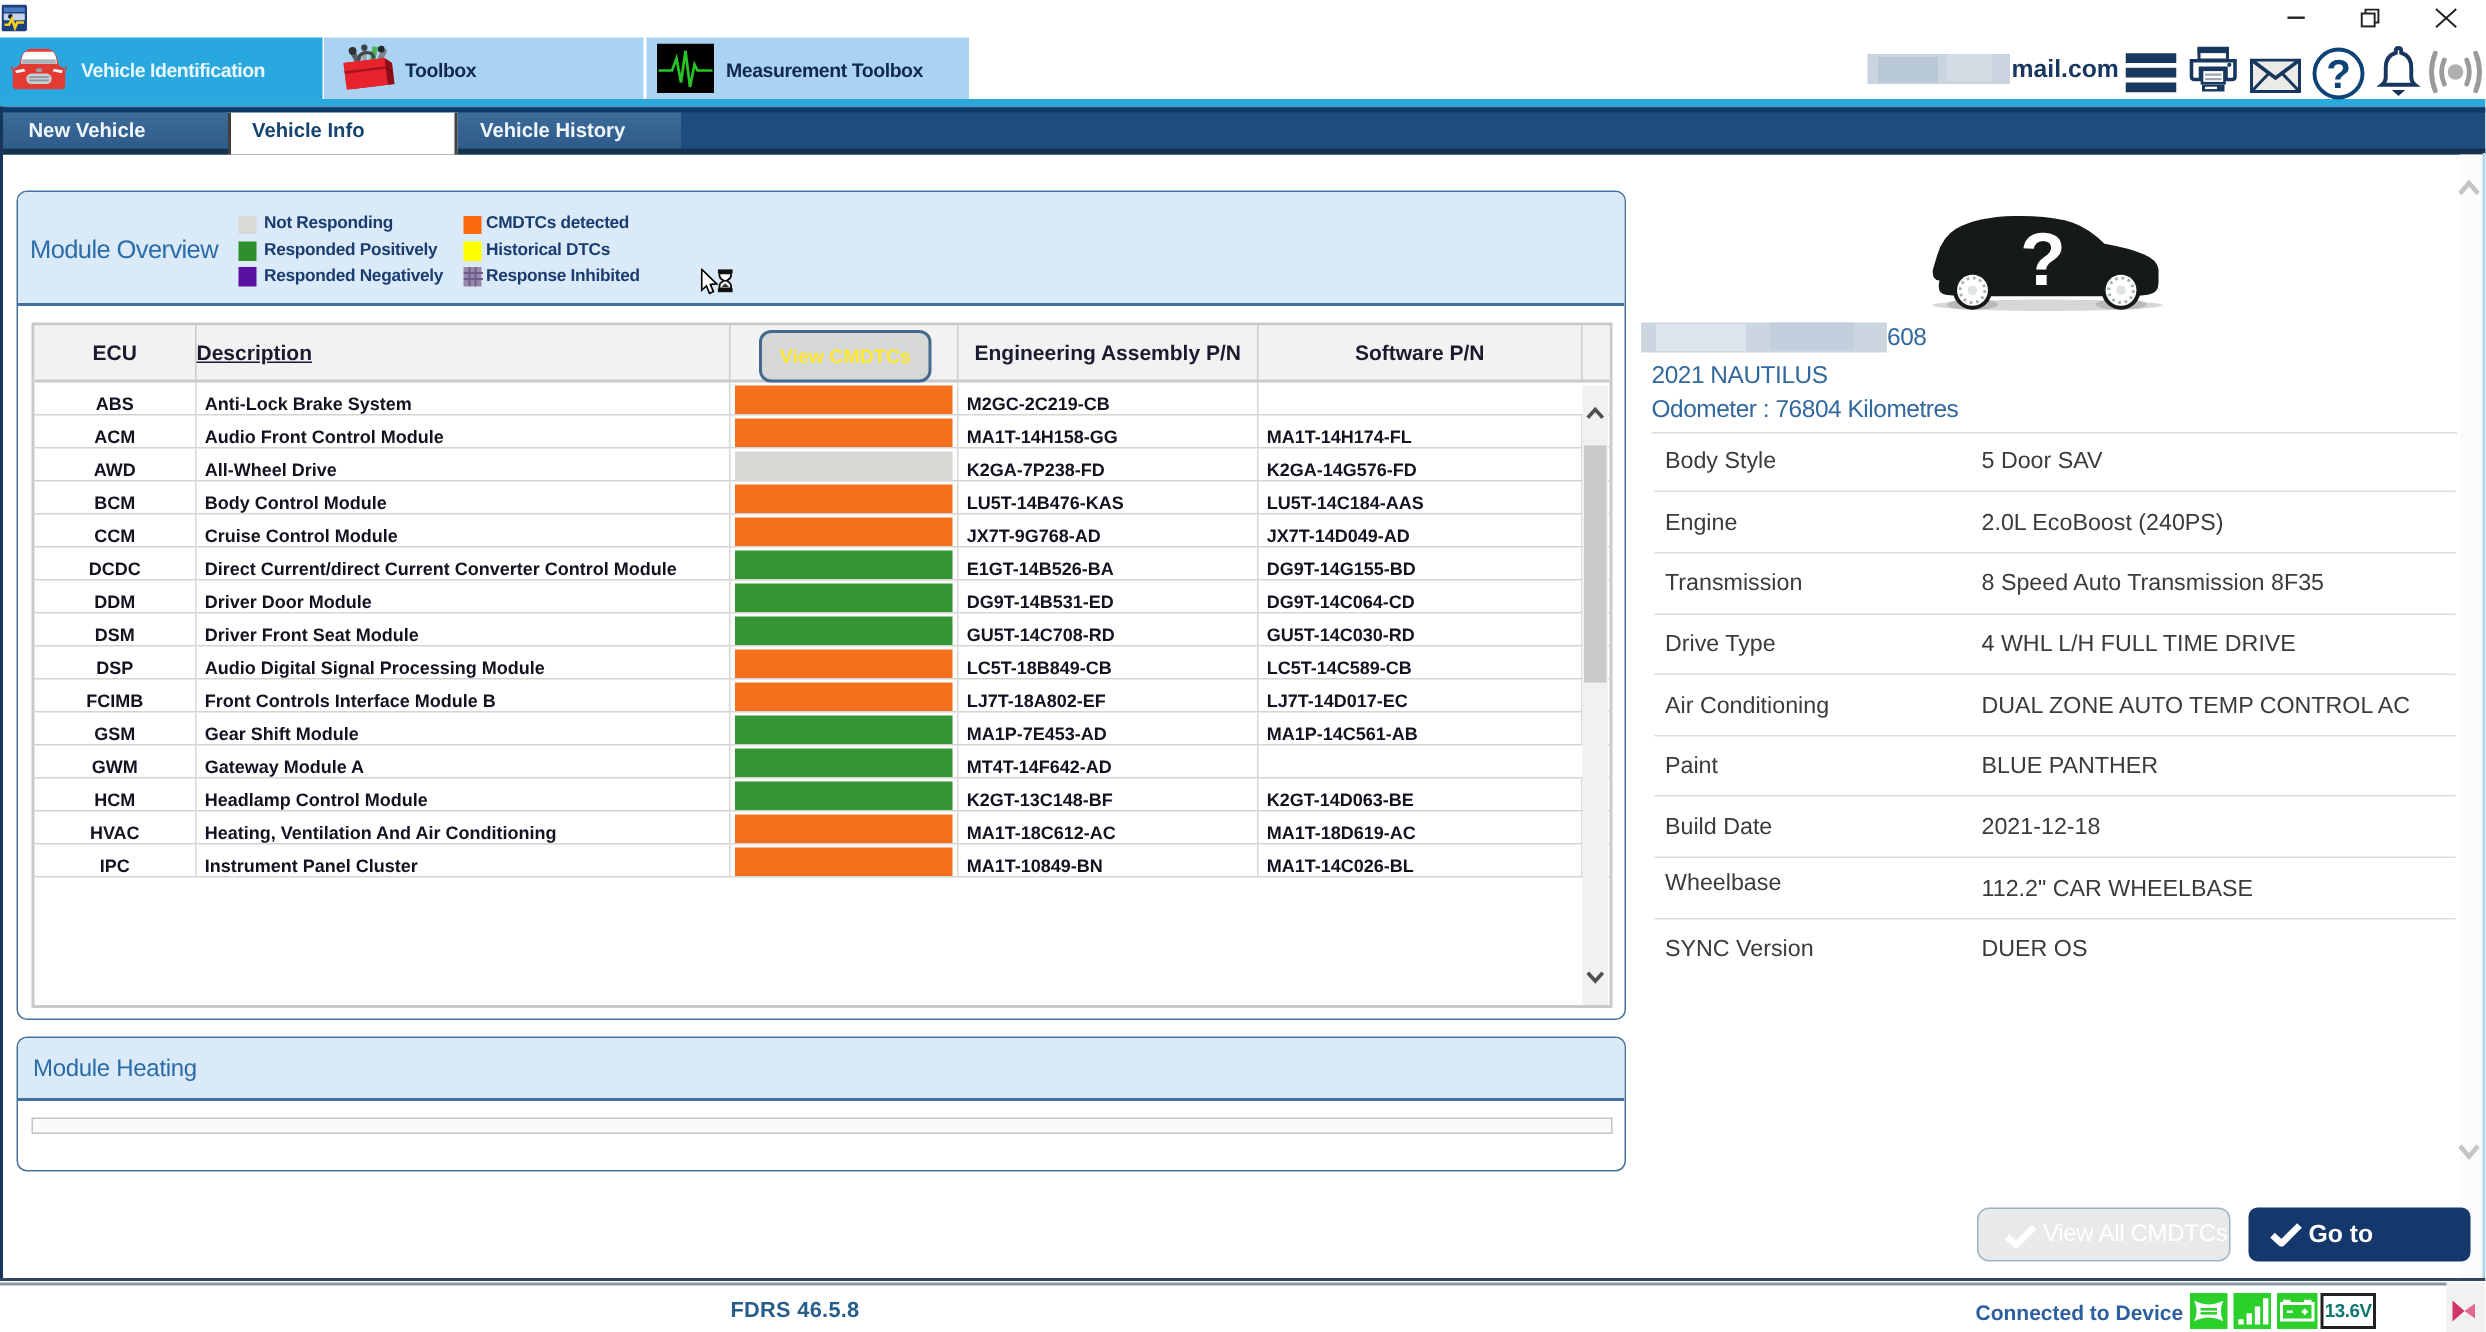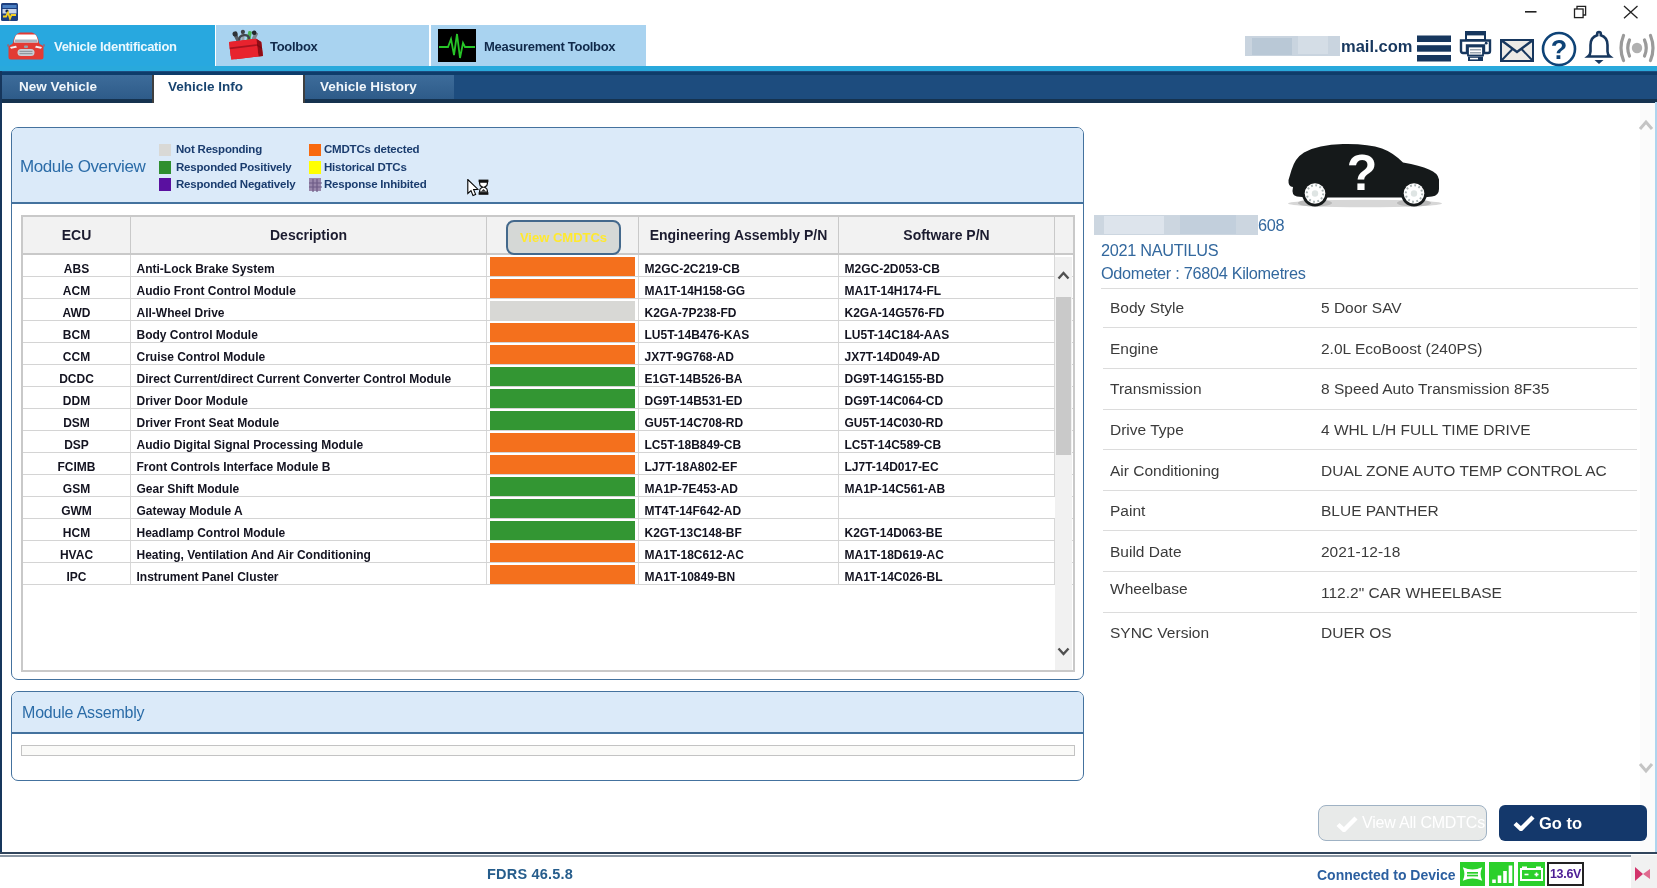--- a/index.html
+++ b/index.html
@@ -61,21 +61,21 @@
 
 .btn1 { position:absolute; left:1318px; top:805px; width:169px; height:36px; background:#e8eae9; border:1.5px solid #9fb2c4; border-radius:8px; color:#ffffff; font-size:16px; text-align:left; line-height:33px; white-space:nowrap; letter-spacing:-0.2px; }
 .btn2 { position:absolute; left:1499px; top:805px; width:148px; height:36px; background:#14386b; border-radius:6px; color:#ffffff; font-size:16.5px; text-align:left; line-height:36px; }
 
 
 .statsep1 { position:absolute; left:0; top:852px; width:1657px; height:2px; background:#31455c; }
 .statsep2 { position:absolute; left:0; top:854.5px; width:1631px; height:2px; background:#8a96a3; }
 .fdrsver { position:absolute; left:487px; top:866px; font-size:14.5px; font-weight:bold; color:#265d8c; letter-spacing:0.2px; }
 .conndev { position:absolute; left:1317px; top:867px; font-size:14px; font-weight:bold; color:#2b5fa0; }
 .gicon { position:absolute; top:862px; width:25px; height:24px; background:#2bd02b; }
-.vbox { position:absolute; left:1547px; top:862px; width:37px; height:24px; border:2px solid #222; background:#fff; color:#4c1d95; font-weight:bold; font-size:12.5px; text-align:center; line-height:20px; letter-spacing:-0.3px; }
+.vbox { position:absolute; left:1547px; top:862px; width:37px; height:24px; border:2px solid #222; background:#fff; color:#0f766e; font-weight:bold; font-size:12.5px; text-align:center; line-height:20px; letter-spacing:-0.3px; }
 
 
 .leftborder { position:absolute; left:0; top:71px; width:2px; height:782px; background:#16365c; }
 </style>
 </head>
 <body>
 
 <svg class="abs" style="left:1px; top:3px;" width="17" height="18" viewBox="0 0 17 18">
   <rect x="0" y="0" width="17" height="18" rx="1.5" fill="#1e3f7e"></rect>
   <rect x="1.5" y="2" width="14" height="3" fill="#4a7ec2"></rect>
@@ -203,34 +203,33 @@
         <g stroke="#6d5b85" stroke-width="1.2">
           <path d="M0 4 H13 M0 8 H13 M4 0 V13 M8 0 V13"></path>
         </g>
       </svg>
   </div>
   <div class="legend-tx" style="left:312px; top:49.5px;">Response Inhibited</div>
 
   <div class="tbl">
     <div class="thead">
       <div class="c1">ECU</div>
-        <div class="c2" style="padding-left:0; text-align:center;">Description</div>
+        <div class="c2" style="padding-left:0; text-align:left;text-decoration:underline;">Description</div>
         <div class="c3"></div>
         <div class="c4" style="padding-left:0; text-align:center;">Engineering Assembly P/N</div>
         <div class="c5" style="padding-left:0; text-align:center;">Software P/N</div>
         <div class="c6"></div>
     </div>
     <div class="trow">
         <div class="c1">ABS</div>
         <div class="c2">Anti-Lock Brake System</div>
         <div class="c3">
           <div class="bar bar-o"></div>
         </div>
         <div class="c4">M2GC-2C219-CB</div>
-        <div class="c5">M2GC-2D053-CB</div>
         <div class="c6"></div>
       </div>
     <div class="trow">
         <div class="c1">ACM</div>
         <div class="c2">Audio Front Control Module</div>
         <div class="c3">
           <div class="bar bar-o"></div>
         </div>
         <div class="c4">MA1T-14H158-GG</div>
         <div class="c5">MA1T-14H174-FL</div>
@@ -381,21 +380,21 @@
 <svg class="abs" style="left:467px; top:179px; z-index:50;" width="22" height="20" viewBox="0 0 22 20">
   <path d="M0.8 0.5 L0.8 14.5 L4 11.6 L6 16.6 L8.6 15.4 L6.6 10.6 L10.8 10.2 Z" fill="#fff" stroke="#000" stroke-width="1.1"></path>
   <rect x="11.6" y="0.6" width="9.8" height="2.6" fill="#111"></rect>
   <rect x="11.6" y="13.2" width="9.8" height="2.6" fill="#111"></rect>
   <path d="M12.6 3.2 L20.4 3.2 L20.4 4.4 Q20.4 6.6 18.4 7.6 L17.2 8.2 L18.4 8.8 Q20.4 9.8 20.4 12 L20.4 13.2 L12.6 13.2 L12.6 12 Q12.6 9.8 14.6 8.8 L15.8 8.2 L14.6 7.6 Q12.6 6.6 12.6 4.4 Z" fill="#fff" stroke="#111" stroke-width="1.2"></path>
   <path d="M14 12.4 L19 12.4 L16.5 9.9 Z" fill="#333"></path>
 </svg>
 
 <div class="mdpanel">
   <div class="mdhead"></div>
-  <div class="mdtitle">Module Assembly</div>
+  <div class="mdtitle">Module Heating</div>
   <div class="mdbar"></div>
 </div>
 
 <svg class="abs" style="left:1286px; top:141px;" width="158" height="68" viewBox="0 0 158 68">
   <ellipse cx="79" cy="62.5" rx="77" ry="3.8" fill="#d7d7d7"></ellipse>
   <ellipse cx="29" cy="62" rx="17" ry="3.5" fill="#b9b9b9"></ellipse>
   <ellipse cx="128" cy="62" rx="17" ry="3.5" fill="#b9b9b9"></ellipse>
   <path d="M7 46 Q2 46 2.5 39 L5.5 29 Q9 17 18 11.5 Q32 3.5 57 3 Q82 2.5 96 7.5 Q107 11.5 117 21.5 Q134 24.5 143 28.5 Q152 32 153 38.5 L153 48 Q153 54.5 146 55.5 L137 56.5 L21 56.5 L11 55.5 Q5 54.5 7 46 Z" fill="#15191a"></path>
   <circle cx="29" cy="52.5" r="13" fill="#15191a"></circle>
   <circle cx="29" cy="52.5" r="10.3" fill="#ffffff"></circle>

